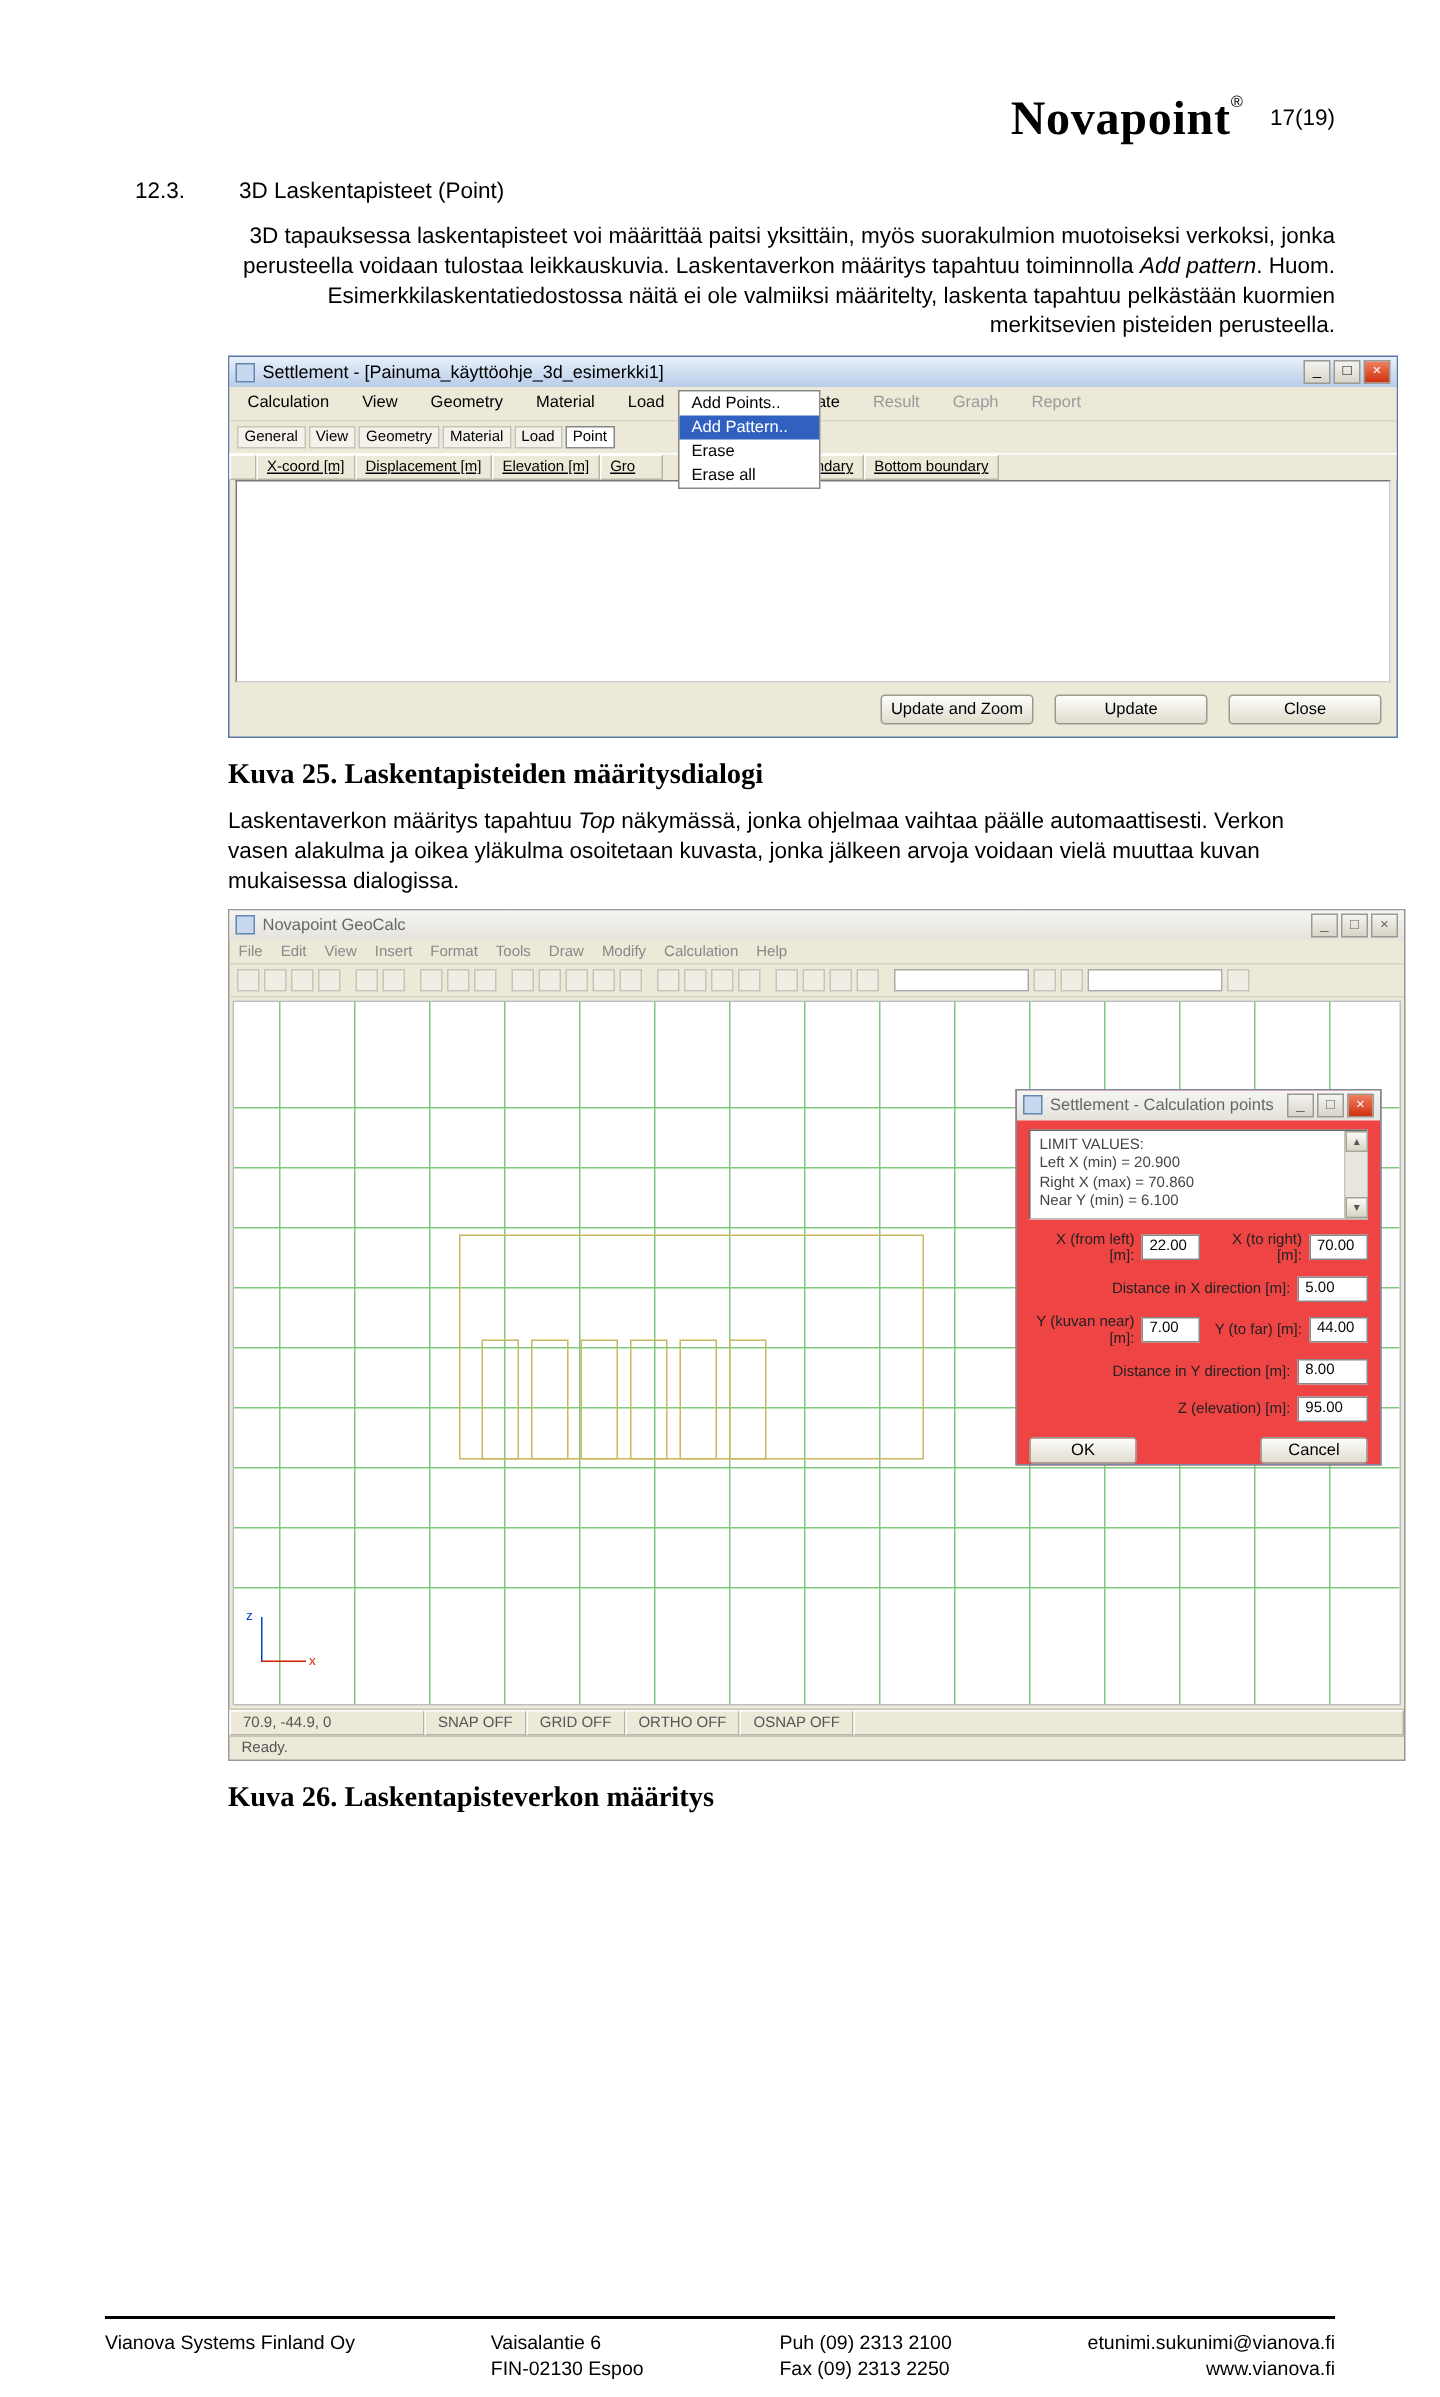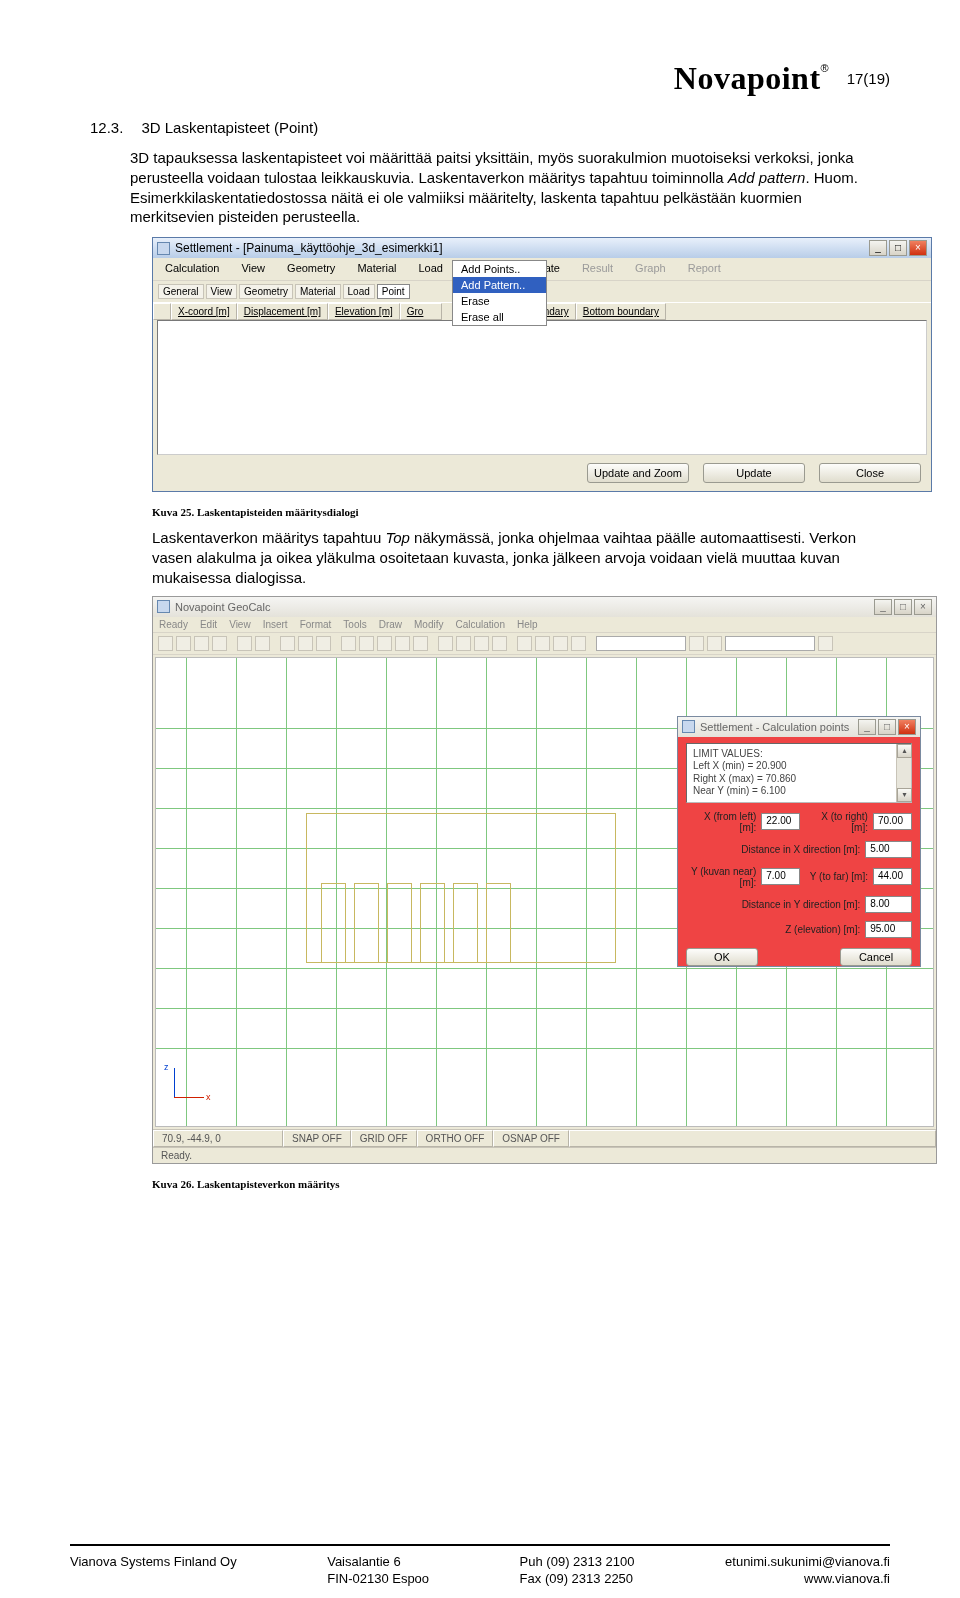--- a/index.html
+++ b/index.html
@@ -7,21 +7,21 @@
   .page { padding: 60px 70px 20px 90px; min-height: 1520px; position: relative; }
   .header-row { display: flex; justify-content: flex-end; align-items: center; gap: 18px; margin-bottom: 22px; }
   .logo { display: flex; align-items: flex-start; }
   .logo-text { font-family: "Times New Roman", serif; font-weight: 700; font-size: 32px; letter-spacing: 0.5px; }
   .logo-reg { font-size: 11px; margin-top: 2px; }
   .page-num { font-size: 15px; }
   .section-no { font-size: 15px; margin-bottom: 6px; }
   h2 { font-size: 15px; font-weight: 400; margin-bottom: 12px; }
   p.body { font-size: 15px; line-height: 1.32; margin-bottom: 8px; }
   em { font-style: italic; }
-  .caption { font-family: "Times New Roman", serif; font-weight: 700; font-size: 11px; margin: 14px 0 10px 0; }
+  .caption { font-family: "Times New Roman", serif; font-weight: 700; font-size: 19px; margin: 14px 0 10px 0; }
   
   .win { border: 1px solid #5a7aa8; background: #ece9d8; font-size: 11px; width: 780px; margin-top: 10px; }
   .titlebar { background: linear-gradient(#e8f0fb, #b8cde8); display: flex; align-items: center; padding: 2px 4px; font-size: 12px; }
   .title-icon { width: 13px; height: 13px; background: #c8d8ee; border: 1px solid #6688b0; margin-right: 5px; }
   .win-btns { margin-left: auto; display: flex; gap: 2px; }
   .wbtn { width: 18px; height: 16px; background: linear-gradient(#f4f4f0,#d8d4c8); border: 1px solid #9a9a90; font-size: 10px; text-align: center; line-height: 13px; }
   .wbtn.close { background: linear-gradient(#f08060,#d03010); color: #fff; }
   .menubar { display: flex; gap: 14px; padding: 3px 8px; background: #ece9d8; }
   .menubar span, .tabstrip span { padding: 1px 4px; }
   .menu-dim { color: #9a9a9a; }
@@ -80,26 +80,26 @@
 <div class="page">
 
   <div class="header-row">
     <div class="logo">
       <span class="logo-text">Novapoint</span>
       <span class="logo-reg">®</span>
     </div>
     <span class="page-num">17(19)</span>
   </div>
 
-  <div style="display:flex;gap:18px;">
+  <div style="display:flex;gap:36px;">
     <span class="section-no">12.3.</span>
     <h2>3D Laskentapisteet (Point)</h2>
   </div>
 
-  <p class="body" style="margin-left:40px;">
+  <p class="body" style="margin-left:62px;text-align:right;">
     <span>3D tapauksessa laskentapisteet voi määrittää paitsi yksittäin, myös suorakulmion muotoiseksi verkoksi, jonka perusteella voidaan tulostaa leikkauskuvia. Laskentaverkon määritys tapahtuu toiminnolla </span><em>Add pattern</em><span>. Huom. Esimerkkilaskentatiedostossa näitä ei ole valmiiksi määritelty, laskenta tapahtuu pelkästään kuormien merkitsevien pisteiden perusteella.</span>
   </p>
 
   <div class="win" style="margin-left:62px;">
     <div class="titlebar">
       <span class="title-icon"></span>
       <span>Settlement - [Painuma_käyttöohje_3d_esimerkki1]</span>
       <div class="win-btns">
         <div class="wbtn">_</div>
         <div class="wbtn">□</div>
@@ -162,21 +162,21 @@
     <div class="titlebar">
       <span class="title-icon"></span>
       <span>Novapoint GeoCalc</span>
       <div class="win-btns">
         <div class="wbtn">_</div>
         <div class="wbtn">□</div>
         <div class="wbtn">×</div>
       </div>
     </div>
     <div class="gc-menubar">
-      <span>Ready</span>
+      <span>File</span>
       <span>Edit</span>
       <span>View</span>
       <span>Insert</span>
       <span>Format</span>
       <span>Tools</span>
       <span>Draw</span>
       <span>Modify</span>
       <span>Calculation</span>
       <span>Help</span>
     </div>

